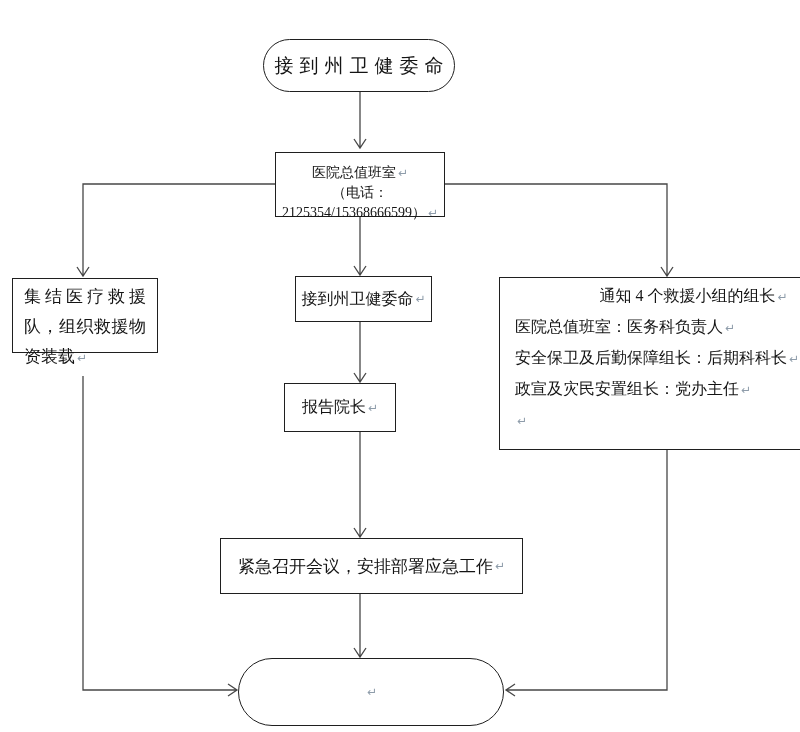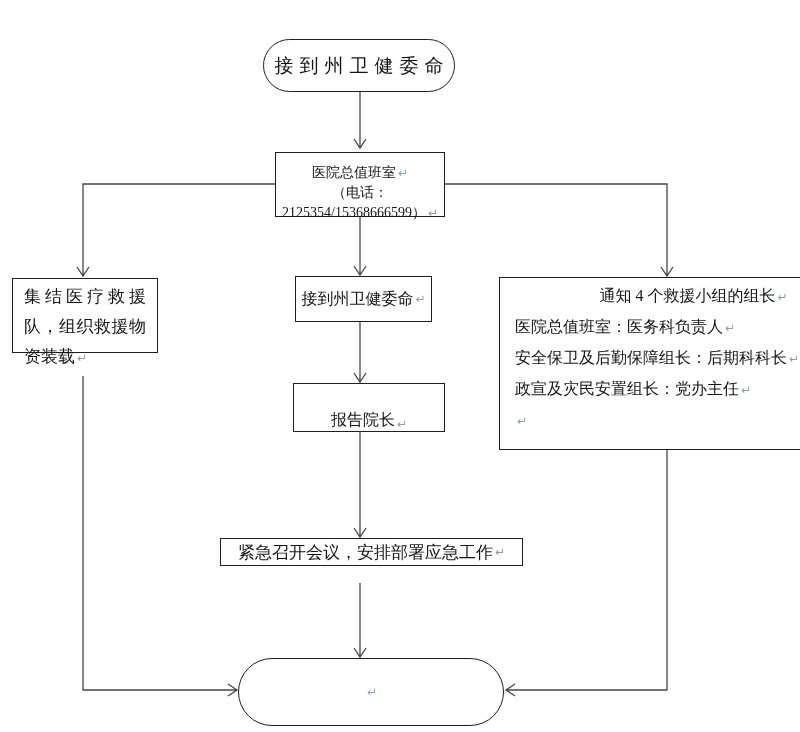--- a/index.html
+++ b/index.html
@@ -38,23 +38,23 @@
 
   .assemble-shape { left: 12px; top: 278px; width: 146px; height: 75px; font-size: 17px; line-height: 30px; padding: 3px 11px 0 11px; text-align: justify; text-justify: inter-character; }
 
   .duty-leader-shape { left: 295px; top: 276px; width: 137px; height: 46px; font-size: 16px; }
 
   .notify-shape { left: 499px; top: 277px; width: 328px; height: 173px; font-size: 16px; line-height: 29px; padding-top: 3px; padding-left: 9px; }
   .notify-title { text-align: center; transform: translateX(26px); white-space: nowrap; }
   .notify-item { padding-left: 6px; white-space: nowrap; }
   .notify-empty-line { padding-left: 6px; }
 
-  .president-shape { left: 293px; top: 383px; width: 152px; height: 49px; font-size: 16px; align-items: flex-end; }
+  .president-shape { left: 284px; top: 383px; width: 112px; height: 49px; font-size: 16px; }
 
-  .meeting-shape { left: 220px; top: 538px; width: 303px; height: 28px; font-size: 17px; }
+  .meeting-shape { left: 220px; top: 538px; width: 303px; height: 56px; font-size: 17px; }
 
   .end-shape { left: 238px; top: 658px; width: 266px; height: 68px; font-size: 17px; }
 
   .pmark {
     color: #8e9caa;
     font-size: 12px;
     font-family: "DejaVu Sans", sans-serif;
     margin-left: 2px;
     vertical-align: baseline;
   }

